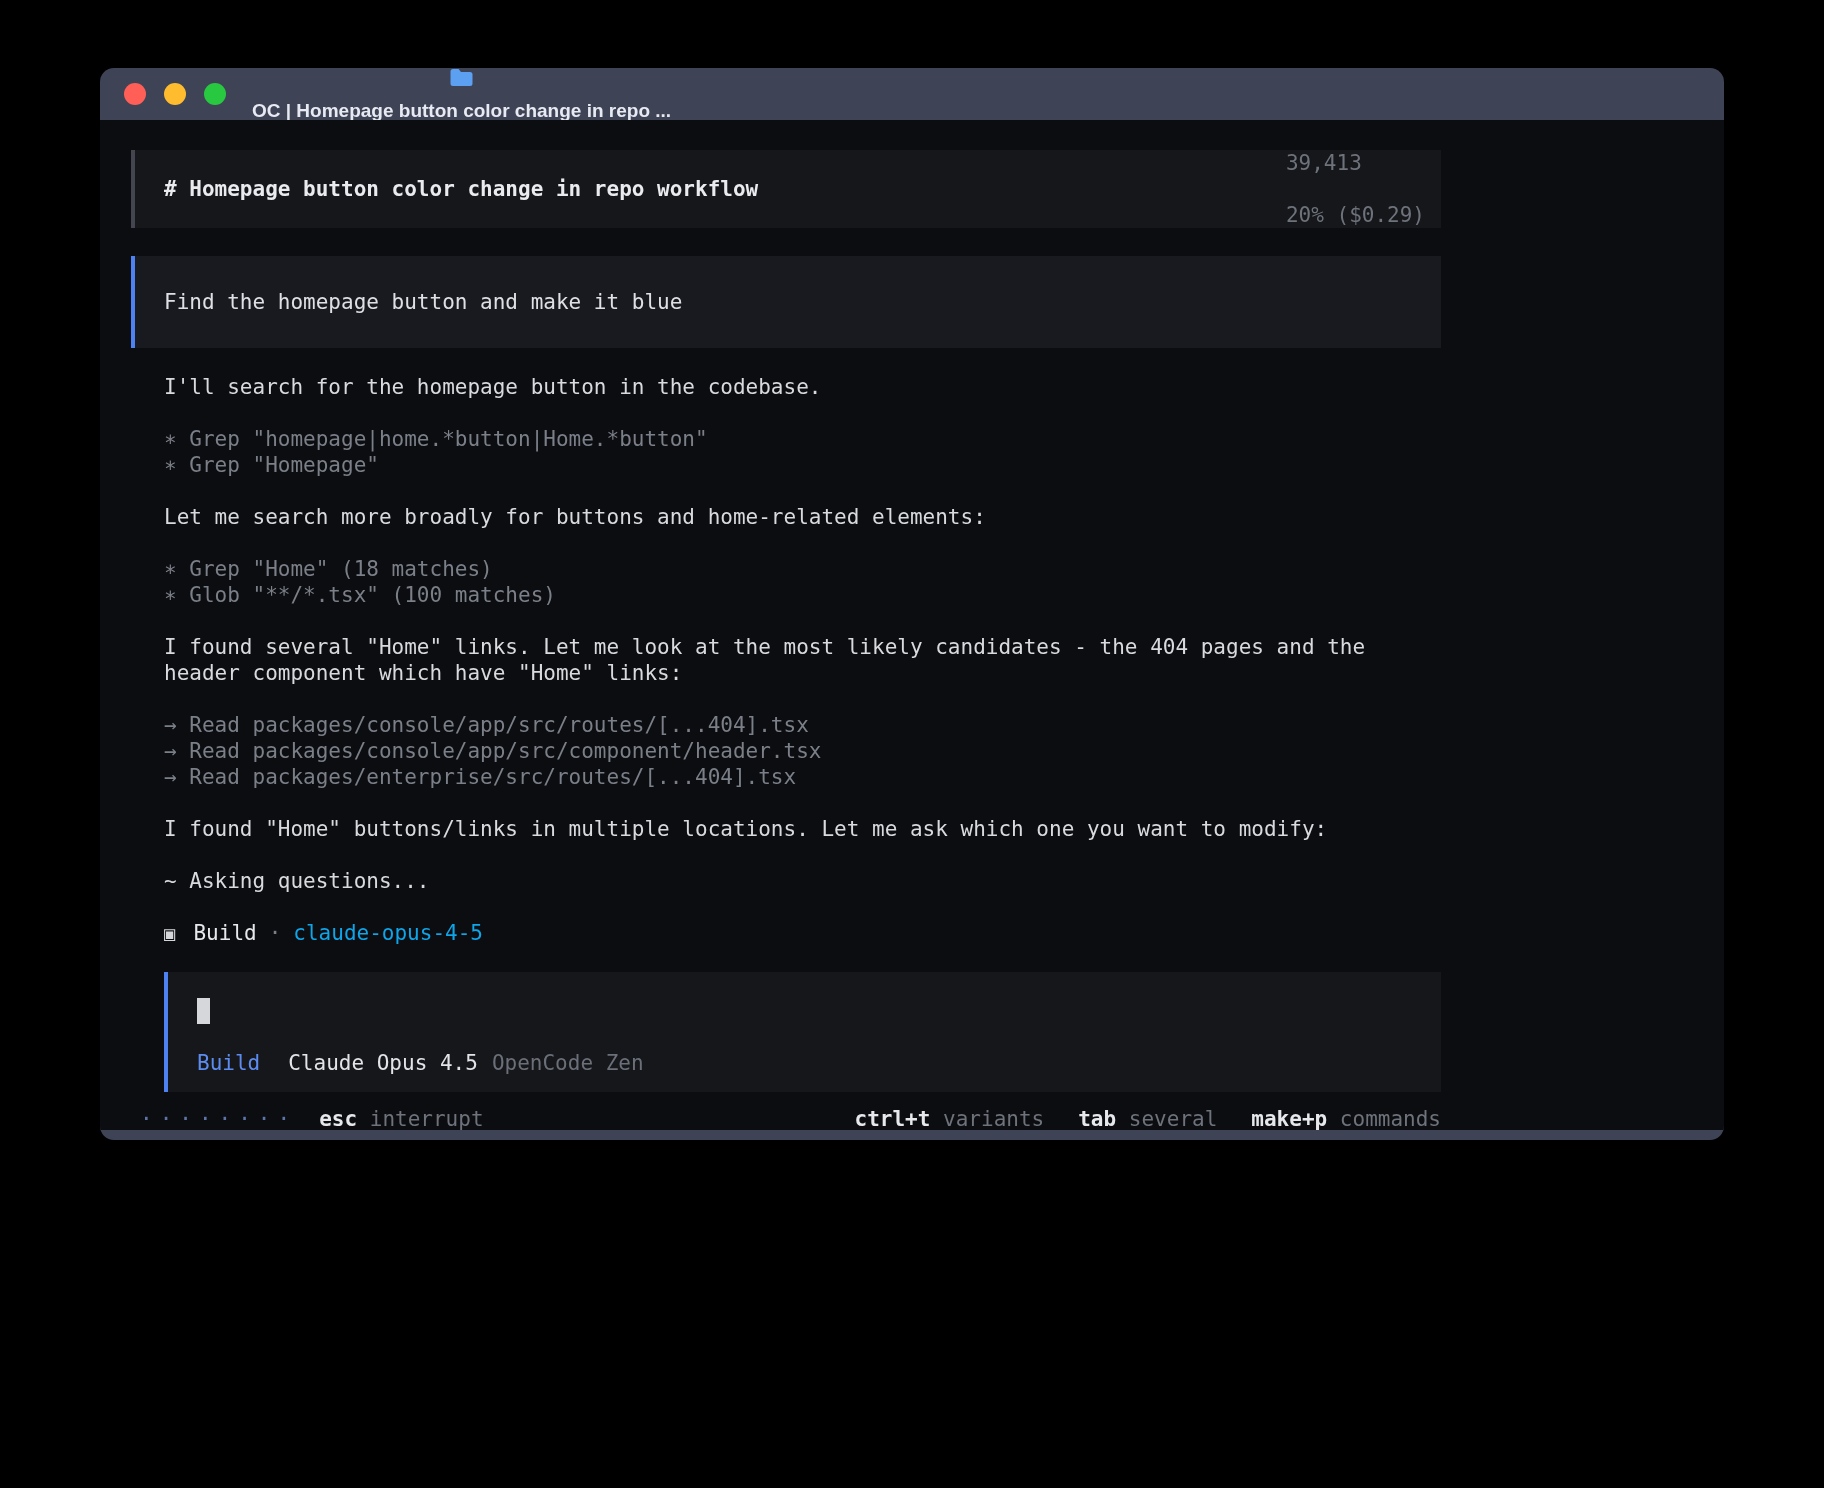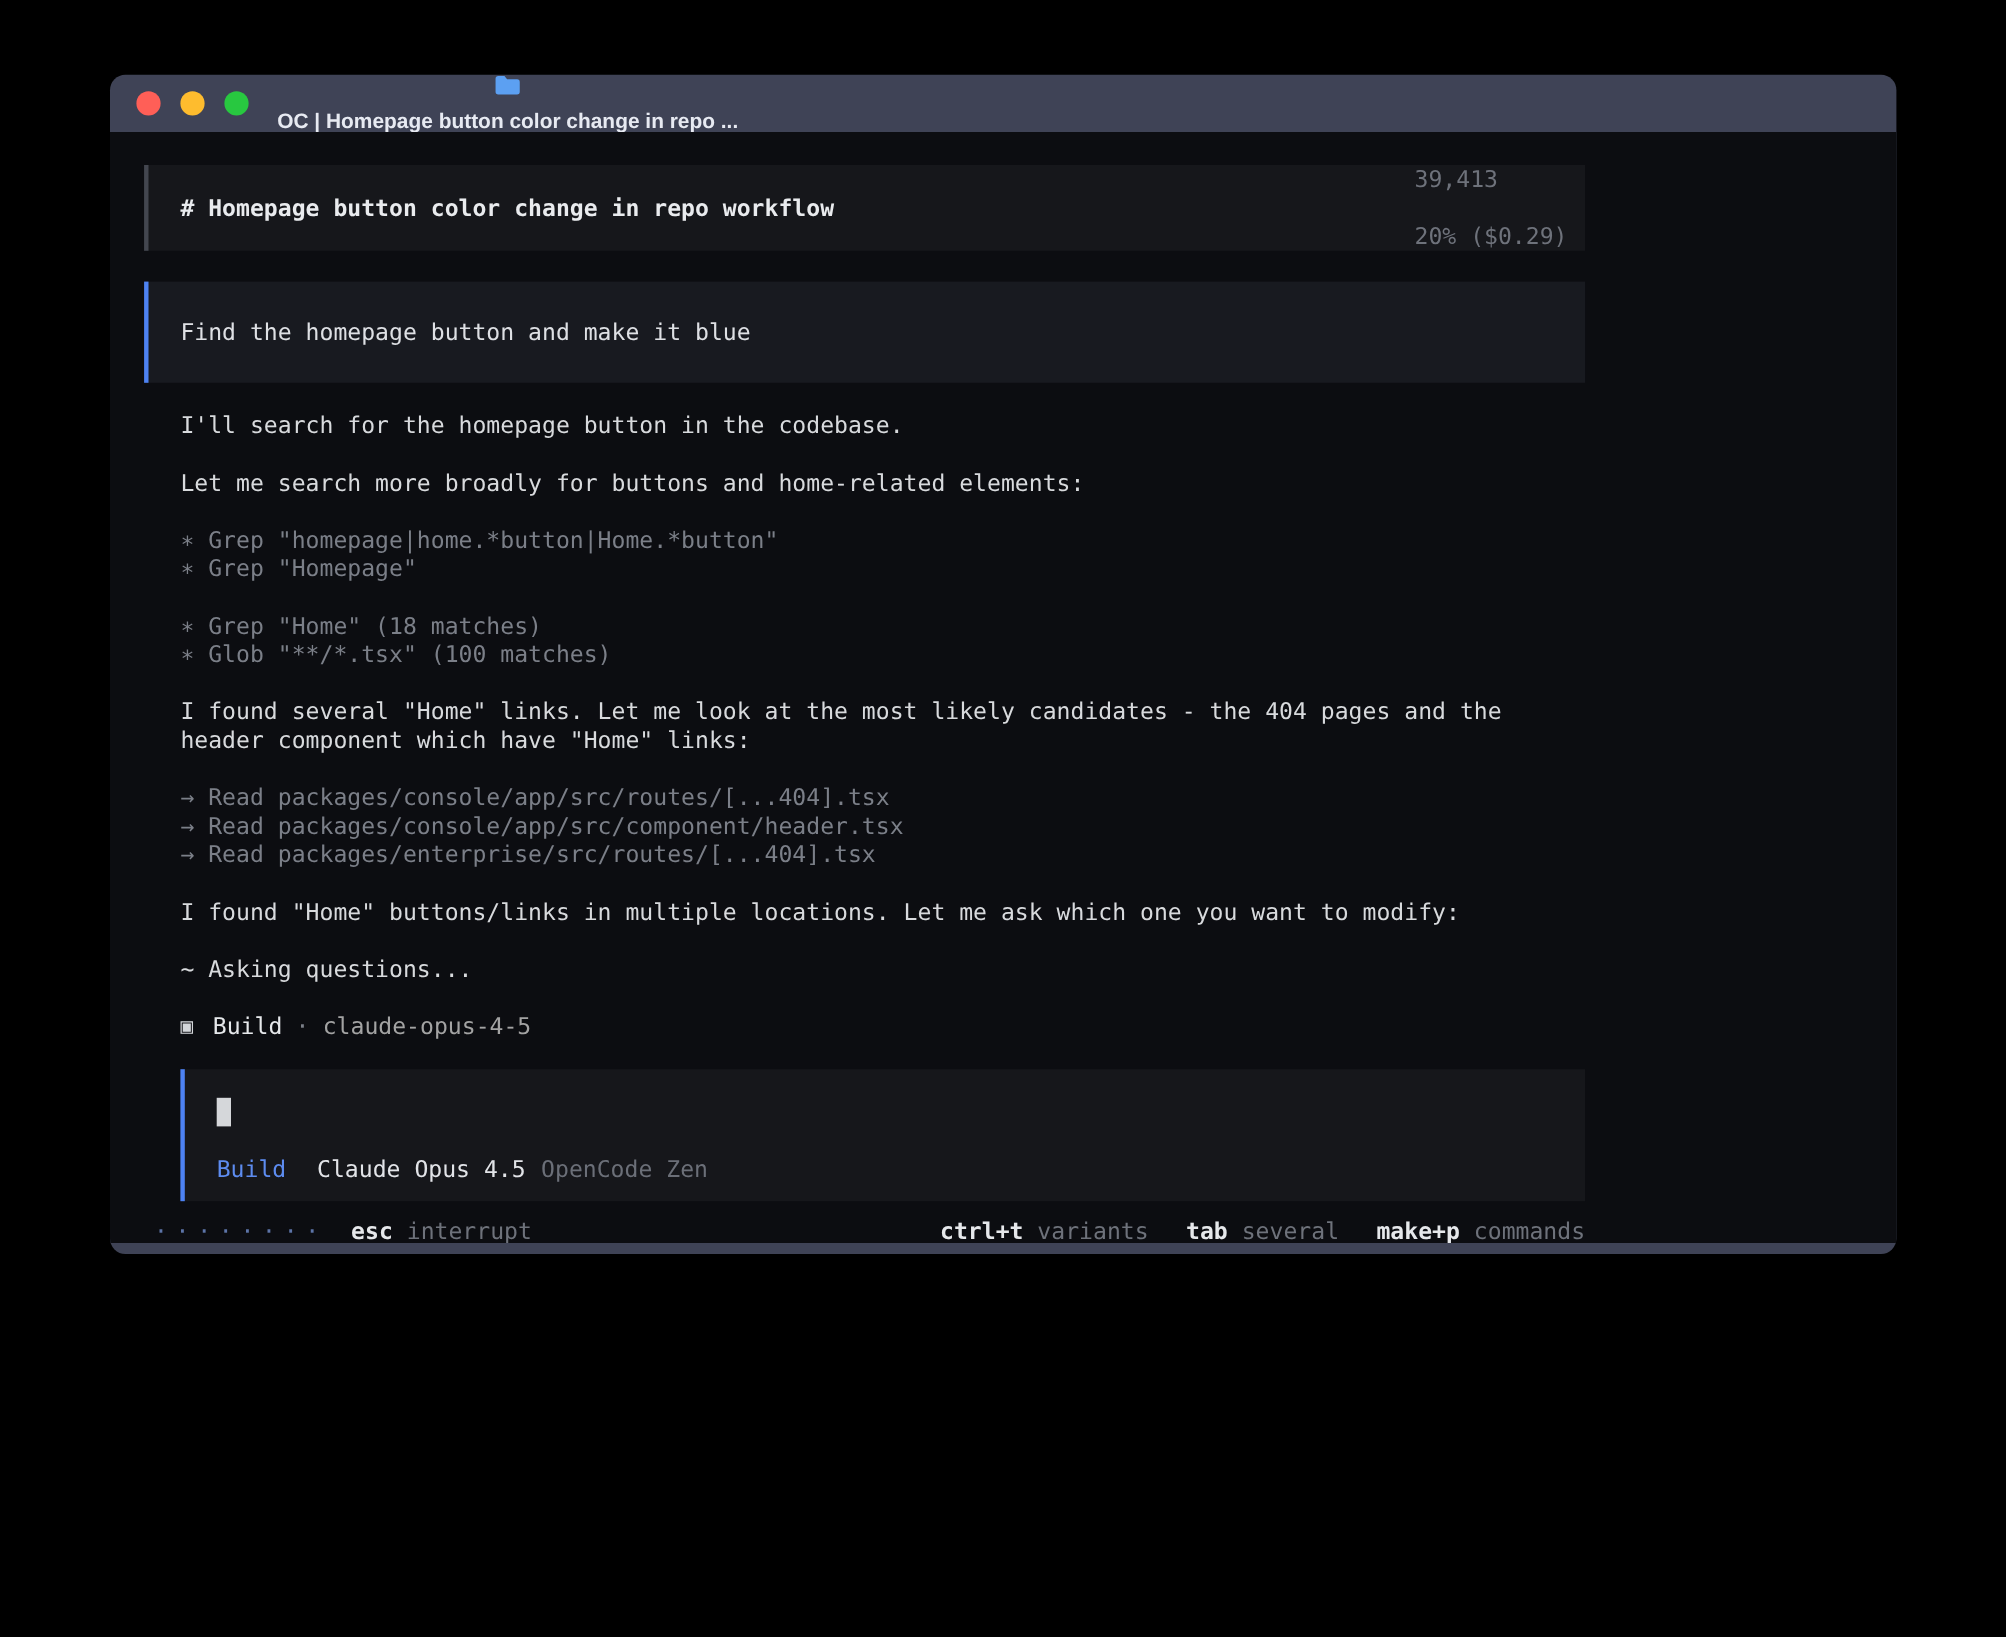--- a/index.html
+++ b/index.html
@@ -39,21 +39,21 @@
   .transcript{margin-left:33px;width:1277px;}
   .group{margin-top:26px;}
   .prose{color:#d8dadd;white-space:pre-wrap;}
   .line{height:26px;white-space:pre;}
   .tool{color:#7b7f88;}
 
   .agentline{display:flex;align-items:center;}
   .agent-icon{color:#d4d6da;font-size:19px;margin-right:18px;}
   .agent-name{color:#e6e8eb;}
   .agent-sep{color:#7b7f88;margin:0 12px;}
-  .agent-model{color:#a3a3a3;}
+  .agent-model{color:#0ea5e9;}
 
   .inputblock{margin-top:26px;height:120px;box-sizing:border-box;
               background:#16171b;border-left:4px solid #4d82f3;
               padding:26px 0 16px 29px;display:flex;flex-direction:column;
               justify-content:space-between;}
   .caret{display:inline-block;width:13px;height:26px;background:#d5d7da;}
   .modeline{display:flex;align-items:center;}
   .mode{color:#5d8cf0;margin-right:28px;}
   .model{color:#e2e4e8;margin-right:14px;}
   .provider{color:#6b6f78;}
@@ -99,26 +99,26 @@
       </div>
 
       <div class="userblock">
         <span>Find the homepage button and make it blue</span>
       </div>
 
       <div class="transcript">
 
         <div class="group prose">I'll search for the homepage button in the codebase.</div>
 
-        <div class="group prose">Let me search more broadly for buttons and home-related elements:</div>
-
         <div class="group">
           <div class="line tool">∗ Grep "homepage|home.*button|Home.*button"</div>
           <div class="line tool">∗ Grep "Homepage"</div>
         </div>
+
+        <div class="group prose">Let me search more broadly for buttons and home-related elements:</div>
 
         <div class="group">
           <div class="line tool">∗ Grep "Home" (18 matches)</div>
           <div class="line tool">∗ Glob "**/*.tsx" (100 matches)</div>
         </div>
 
         <div class="group prose">I found several "Home" links. Let me look at the most likely candidates - the 404 pages and the header component which have "Home" links:</div>
 
         <div class="group">
           <div class="line tool">→ Read packages/console/app/src/routes/[...404].tsx</div>

